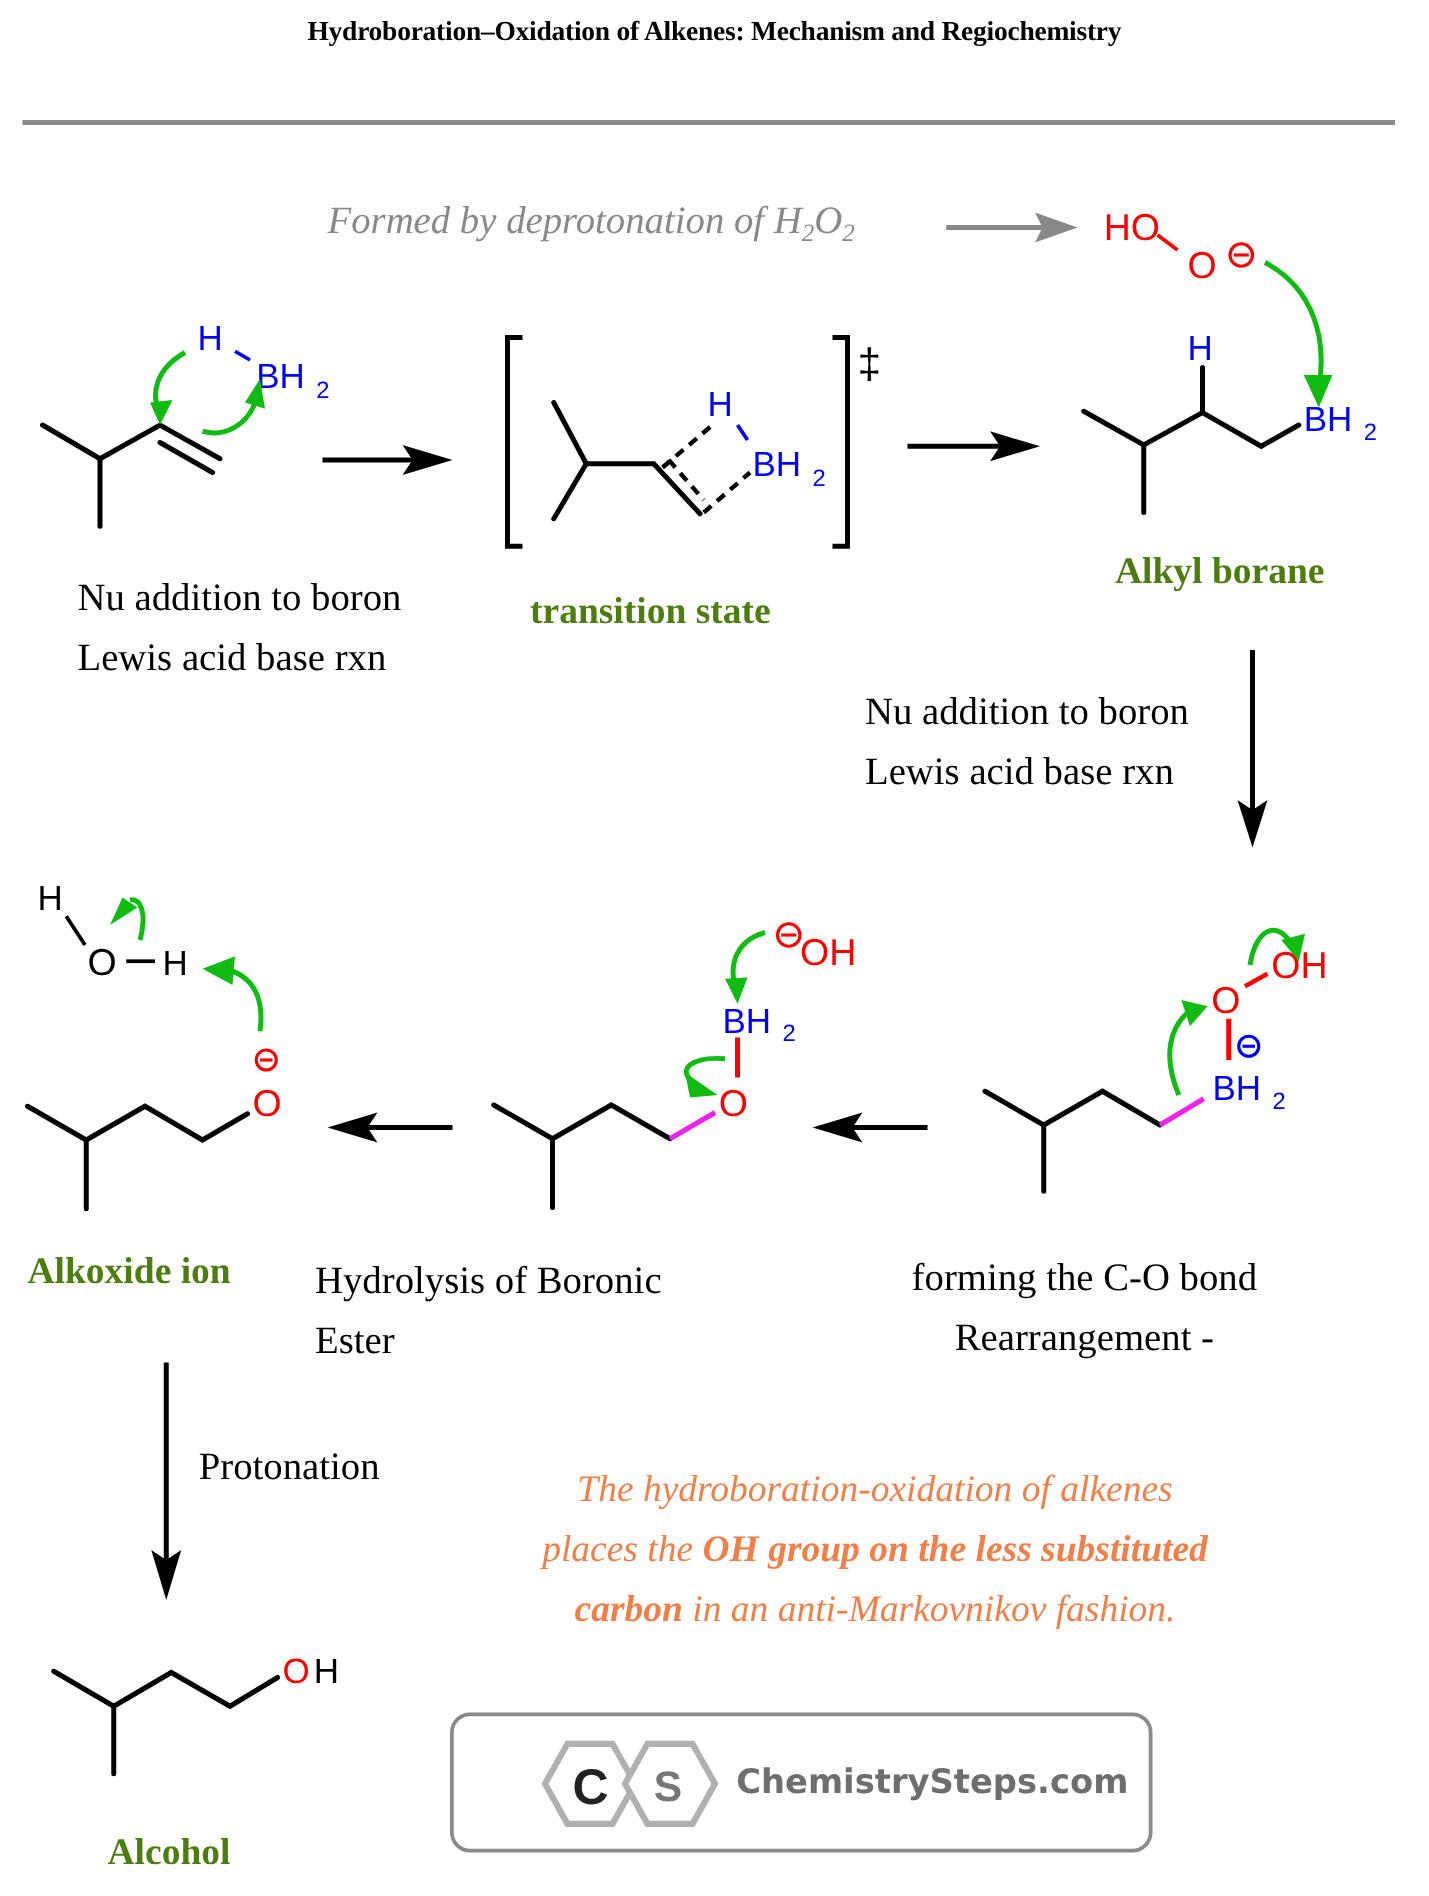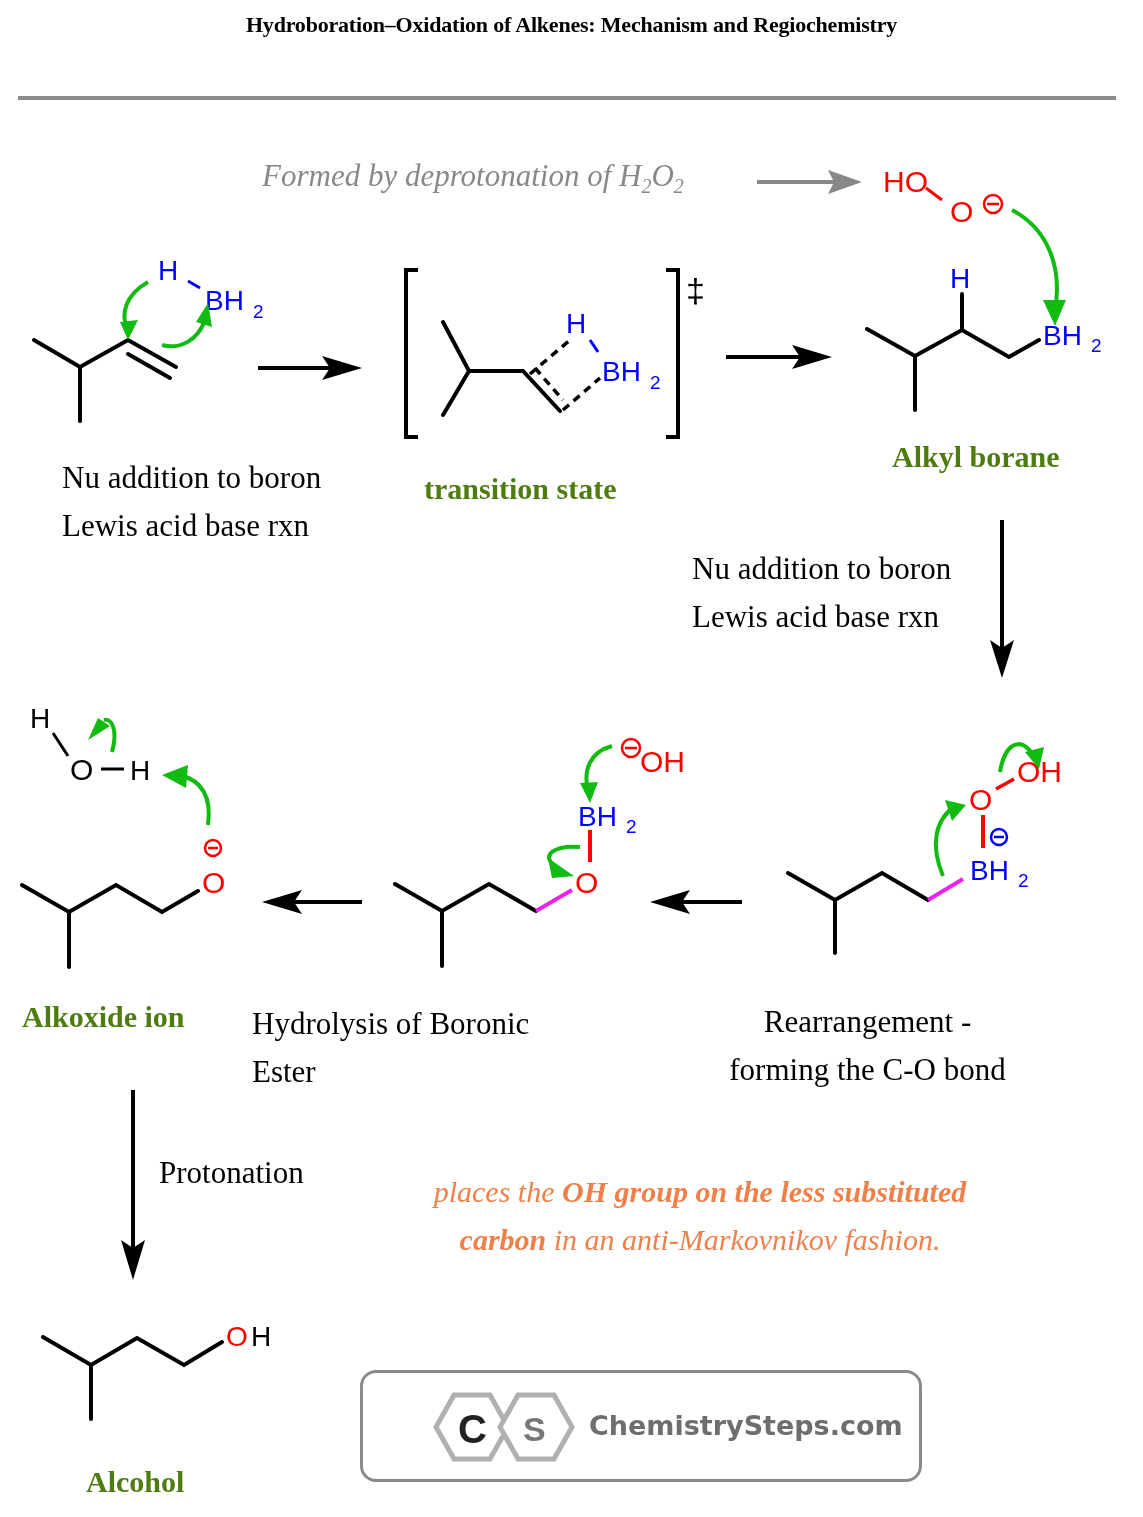--- a/index.html
+++ b/index.html
@@ -195,27 +195,28 @@
 <div class="abs cap-i" style="left:692px; top:545px;">
   <div>Nu addition to boron</div>
   <div>Lewis acid base rxn</div>
 </div>
 <div class="abs cap-b" style="left:22px; top:1000px;">Alkoxide ion</div>
 <div class="abs cap-i" style="left:252px; top:1000px; width:350px; text-align:left;">
   <div>Hydrolysis of Boronic</div>
   <div>Ester</div>
 </div>
 <div class="abs cap-i" style="left:700px; top:998px; width:335px; text-align:center;">
+  <div>forming the C-O bond</div>
   <div>Rearrangement -</div>
-  <div>forming the C-O bond</div>
 </div>
 <div class="abs cap-i" style="left:159px; top:1149px;">Protonation</div>
 <div class="abs cap-b" style="left:86px; top:1465px;">Alcohol</div>
 
 <div class="abs summary" style="left:360px; top:1168px; width:680px;">
+  <div>The hydroboration-oxidation of alkenes</div>
   <div><span>places the </span><b>OH group on the less substituted</b></div>
   <div><b>carbon</b><span> in an anti-Markovnikov fashion.</span></div>
 </div>
 
 <div class="abs logo-box">
   <svg class="abs" style="left:55px; top:16px;" width="160" height="76" viewBox="0 0 160 76">
     <polygon points="18,38 36,6 72,6 90,38 72,70 36,70" fill="#fff" stroke="#b0b0b0" stroke-width="5"></polygon>
     <polygon points="82,38 100,6 136,6 154,38 136,70 100,70" fill="#fff" stroke="#b0b0b0" stroke-width="5"></polygon>
     <text x="40" y="54" font-family="DejaVu Sans, sans-serif" font-weight="bold" font-size="40" fill="#222">C</text>
     <text x="105" y="52" font-family="DejaVu Sans, sans-serif" font-weight="bold" font-size="34" fill="#777">S</text>

